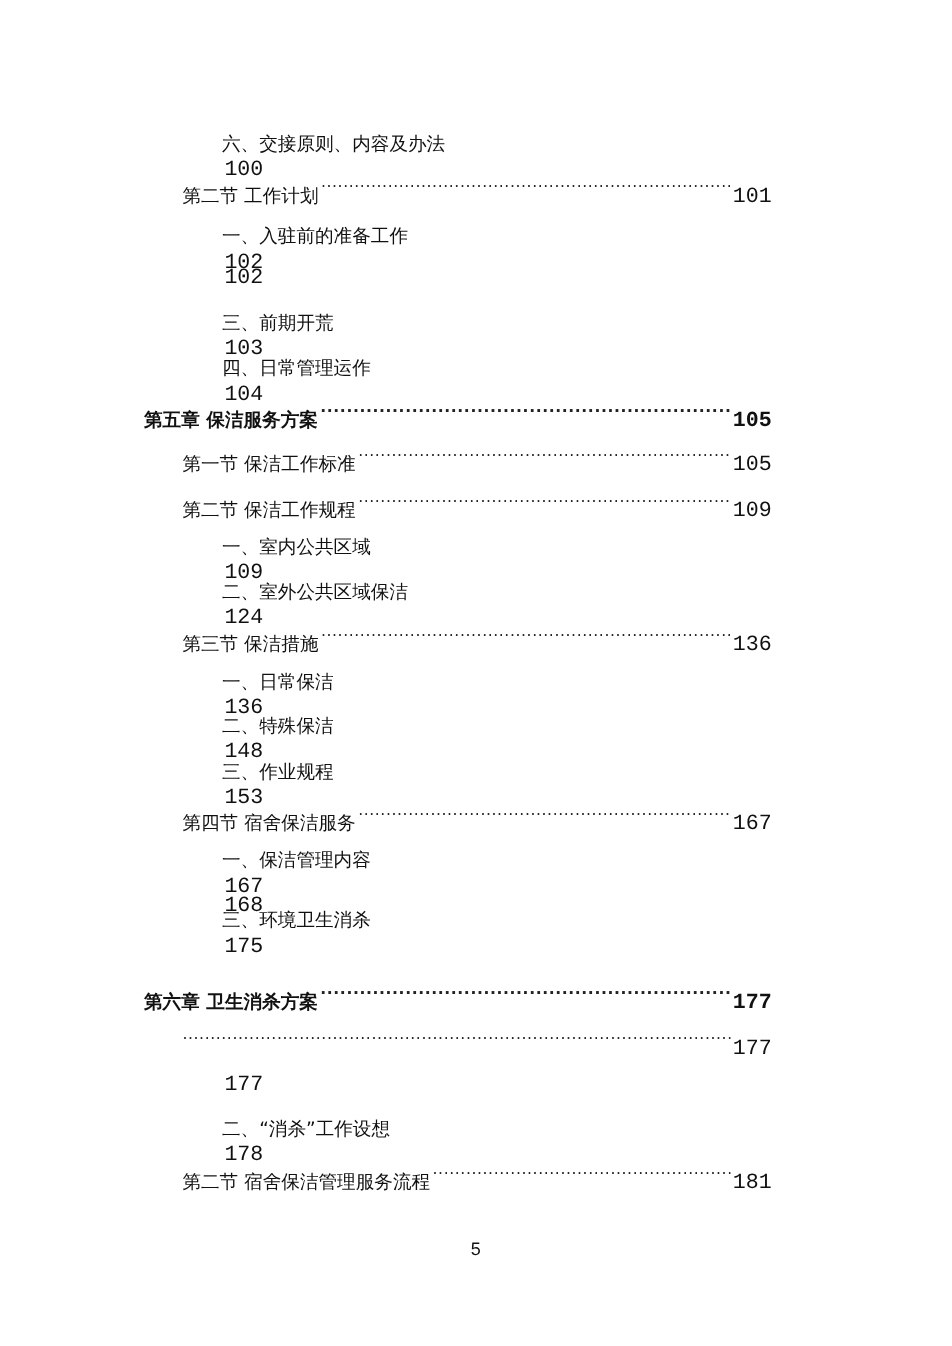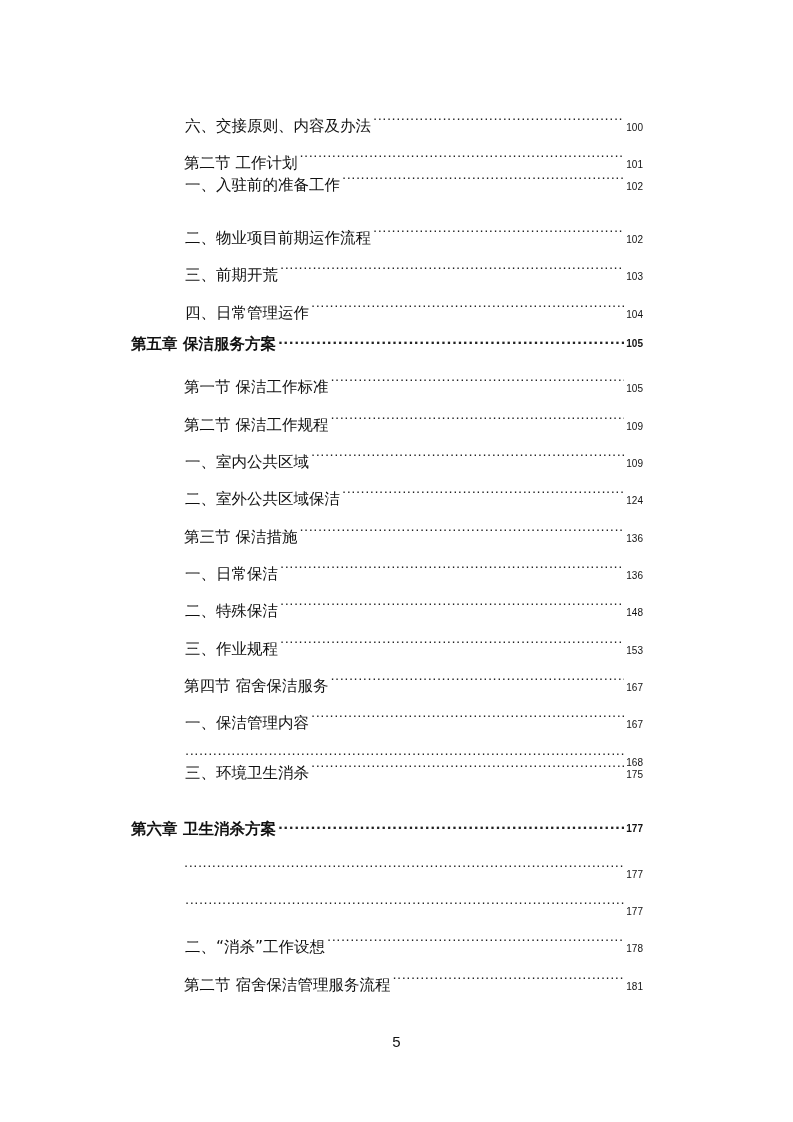--- a/index.html
+++ b/index.html
@@ -5,48 +5,47 @@
   html, body { margin:0; padding:0; background:#ffffff; }
   body { width:793px; height:1122px; position:relative; overflow:hidden;
          font-family: "DejaVu Sans", "Liberation Sans", sans-serif; color:#111; }
   .toc { position:absolute; left:0; top:0; width:793px; }
   .entry { position:absolute; right:150px; display:flex; align-items:baseline;
            font-size:15.5px; line-height:22px; height:22px; white-space:nowrap; }
   .entry .title { flex:0 0 auto; padding-right:2px; }
   .entry .leader { flex:1 1 auto; overflow:hidden; position:relative; height:22px; }
   .entry .leader::before { content:"........................................................................................................................................................................................................";
            position:absolute; left:0; bottom:4px; letter-spacing:0.5px; font-size:13px; color:#222; }
-  .entry .page { flex:0 0 auto; font-family:Liberation Sans, sans-serif; padding-left:2px; font-size:10px; }
-  .lvl0 { left:131px; font-weight:bold;align-items:center; }
-  .lvl1 { left:152px;margin-left:32px; }
-  .lvl2 { left:185px; }
+  .entry .page { flex:0 0 auto; font-family:Liberation Mono, monospace; padding-left:2px; font-size:18px; }
+  .lvl0 { left:120px; font-weight:bold; }
+  .lvl1 { left:152px; }
+  .lvl2 { left:185px;flex-direction:column; }
   .footer-page { position:absolute; top:1033px; left:0; width:793px; text-align:center;
                  font-family:"Liberation Sans", sans-serif; font-size:15px; }
 </style>
 </head>
 <body>
 
 <div class="toc">
   <div class="entry lvl2" style="top:109px">
       <span class="title">六、交接原则、内容及办法</span>
       <span class="leader"></span>
       <span class="page">100</span>
     </div>
   <div class="entry lvl1" style="top:146px">
       <span class="title">第二节  工作计划</span>
       <span class="leader"></span>
       <span class="page">101</span>
     </div>
-  <div class="entry lvl2" style="top:168px">
+  <div class="entry lvl2" style="top:186px">
       <span class="title">一、入驻前的准备工作</span>
       <span class="leader"></span>
       <span class="page">102</span>
     </div>
   <div class="entry lvl2" style="top:221px">
-      <span class="title">二、物业项目前期运作流程</span>
       <span class="leader"></span>
       <span class="page">102</span>
     </div>
   <div class="entry lvl2" style="top:258px">
       <span class="title">三、前期开荒</span>
       <span class="leader"></span>
       <span class="page">103</span>
     </div>
   <div class="entry lvl2" style="top:296px">
       <span class="title">四、日常管理运作</span>

